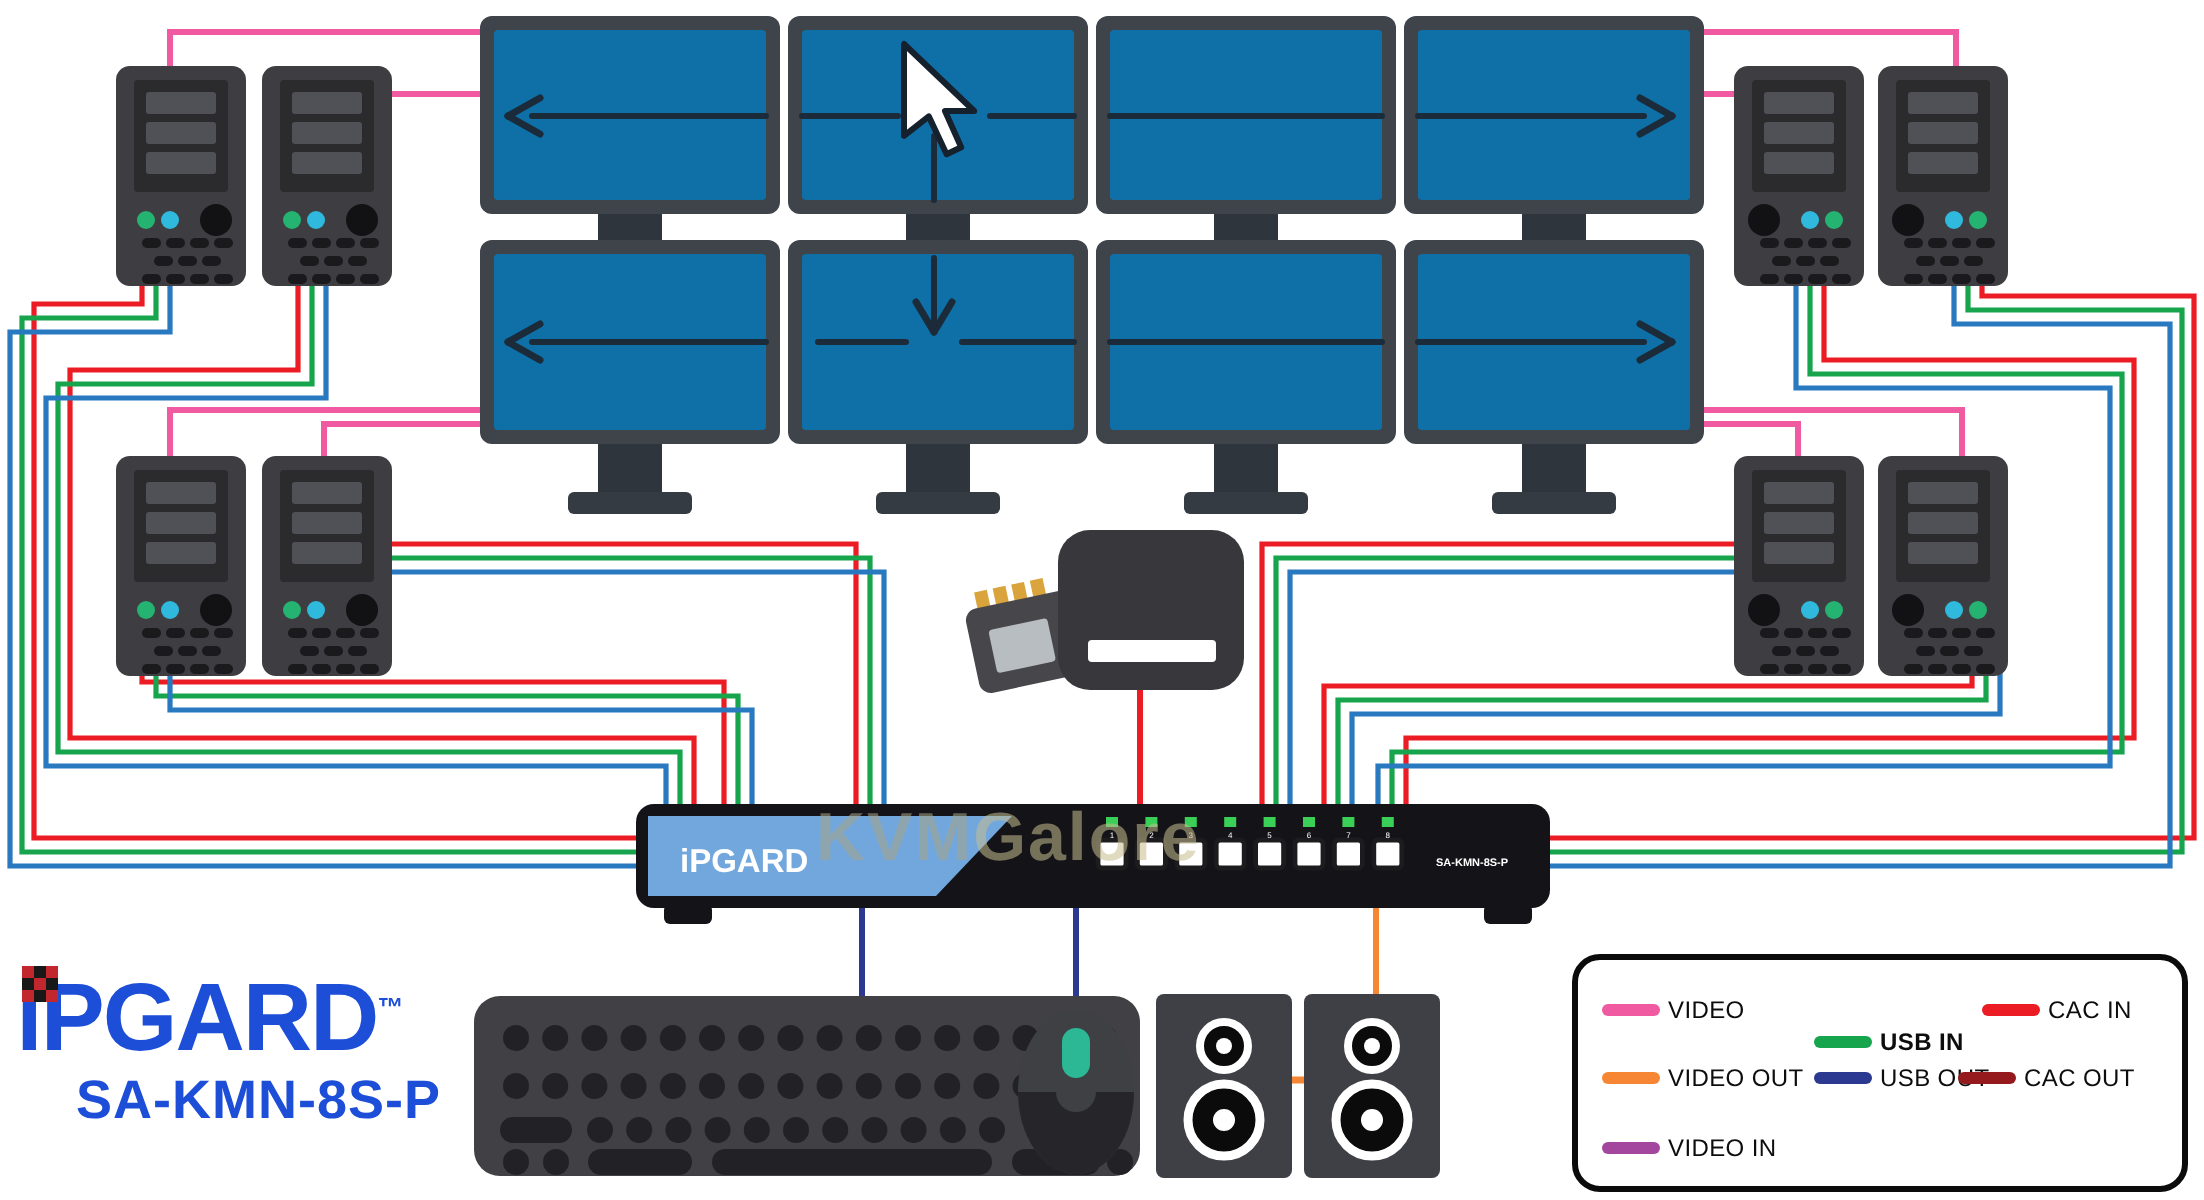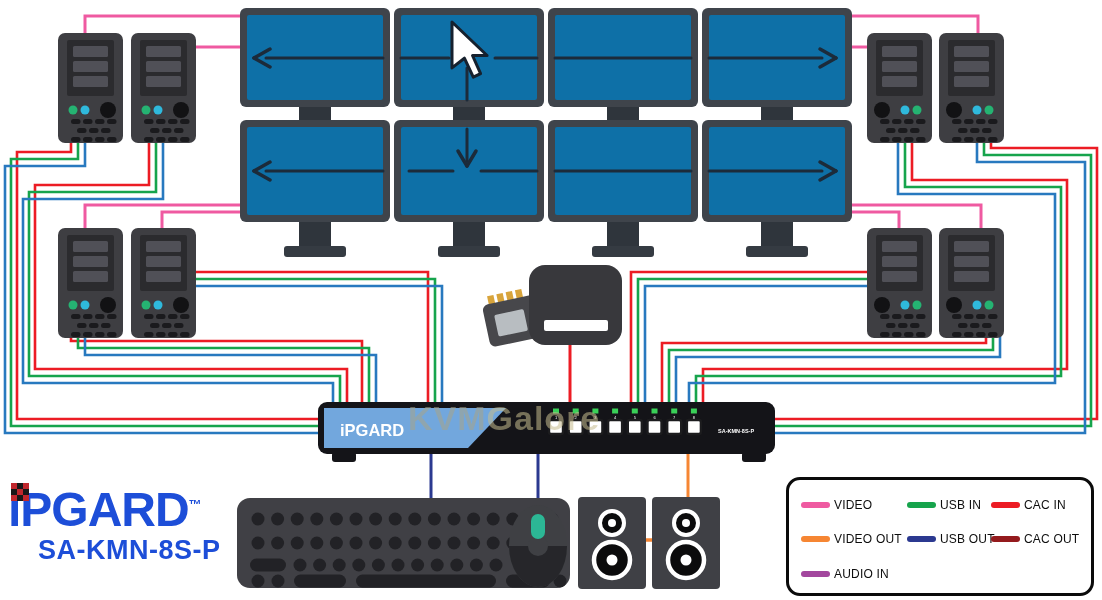--- a/index.html
+++ b/index.html
@@ -435,43 +435,43 @@
         <circle cx="686" cy="560" r="5.5" fill="#ffffff"></circle>
       </g>
       <text x="408" y="430" font-size="34" font-weight="bold" letter-spacing="1" opacity="0.55" font-family="&quot;Liberation Sans&quot;, sans-serif"><tspan fill="#a8a489">KVM</tspan><tspan fill="#c7bd8f">Galore</tspan></text>
     </svg>
 
   <div id="legend" style="left: 786px; top: 477px; width: 308px; height: 119px;">
       <div class="legend-item" style="left: 12px; top: 16px;">
         <span class="legend-swatch" style="background: rgb(239, 90, 161);"></span>
         <span class="legend-label">VIDEO</span>
       </div>
-      <div class="legend-item" style="left: 118px; top: 16px;">
+      <div class="legend-item" style="left: 118px; top: 32px; font-weight: bold;">
         <span class="legend-swatch" style="background: rgb(22, 164, 76);"></span>
         <span class="legend-label">USB IN</span>
       </div>
       <div class="legend-item" style="left: 202px; top: 16px;">
         <span class="legend-swatch" style="background: rgb(236, 28, 36);"></span>
         <span class="legend-label">CAC IN</span>
       </div>
       <div class="legend-item" style="left: 12px; top: 50px;">
         <span class="legend-swatch" style="background: rgb(246, 134, 51);"></span>
         <span class="legend-label">VIDEO OUT</span>
       </div>
       <div class="legend-item" style="left: 118px; top: 50px;">
         <span class="legend-swatch" style="background: rgb(43, 57, 144);"></span>
         <span class="legend-label">USB OUT</span>
       </div>
-      <div class="legend-item" style="left: 202px; top: 50px;">
+      <div class="legend-item" style="left: 190px; top: 50px;">
         <span class="legend-swatch" style="background: rgb(148, 26, 29);"></span>
         <span class="legend-label">CAC OUT</span>
       </div>
       <div class="legend-item" style="left: 12px; top: 85px;">
         <span class="legend-swatch" style="background: rgb(163, 71, 158);"></span>
-        <span class="legend-label">AUDIO IN</span>
+        <span class="legend-label">VIDEO IN</span>
       </div>
     </div>
 
   <div id="logo">
     <div class="brand">
       <span class="dot-grid">
           <span style="background: rgb(193, 39, 45);"></span>
           <span style="background: rgb(24, 24, 24);"></span>
           <span style="background: rgb(193, 39, 45);"></span>
           <span style="background: rgb(24, 24, 24);"></span>

